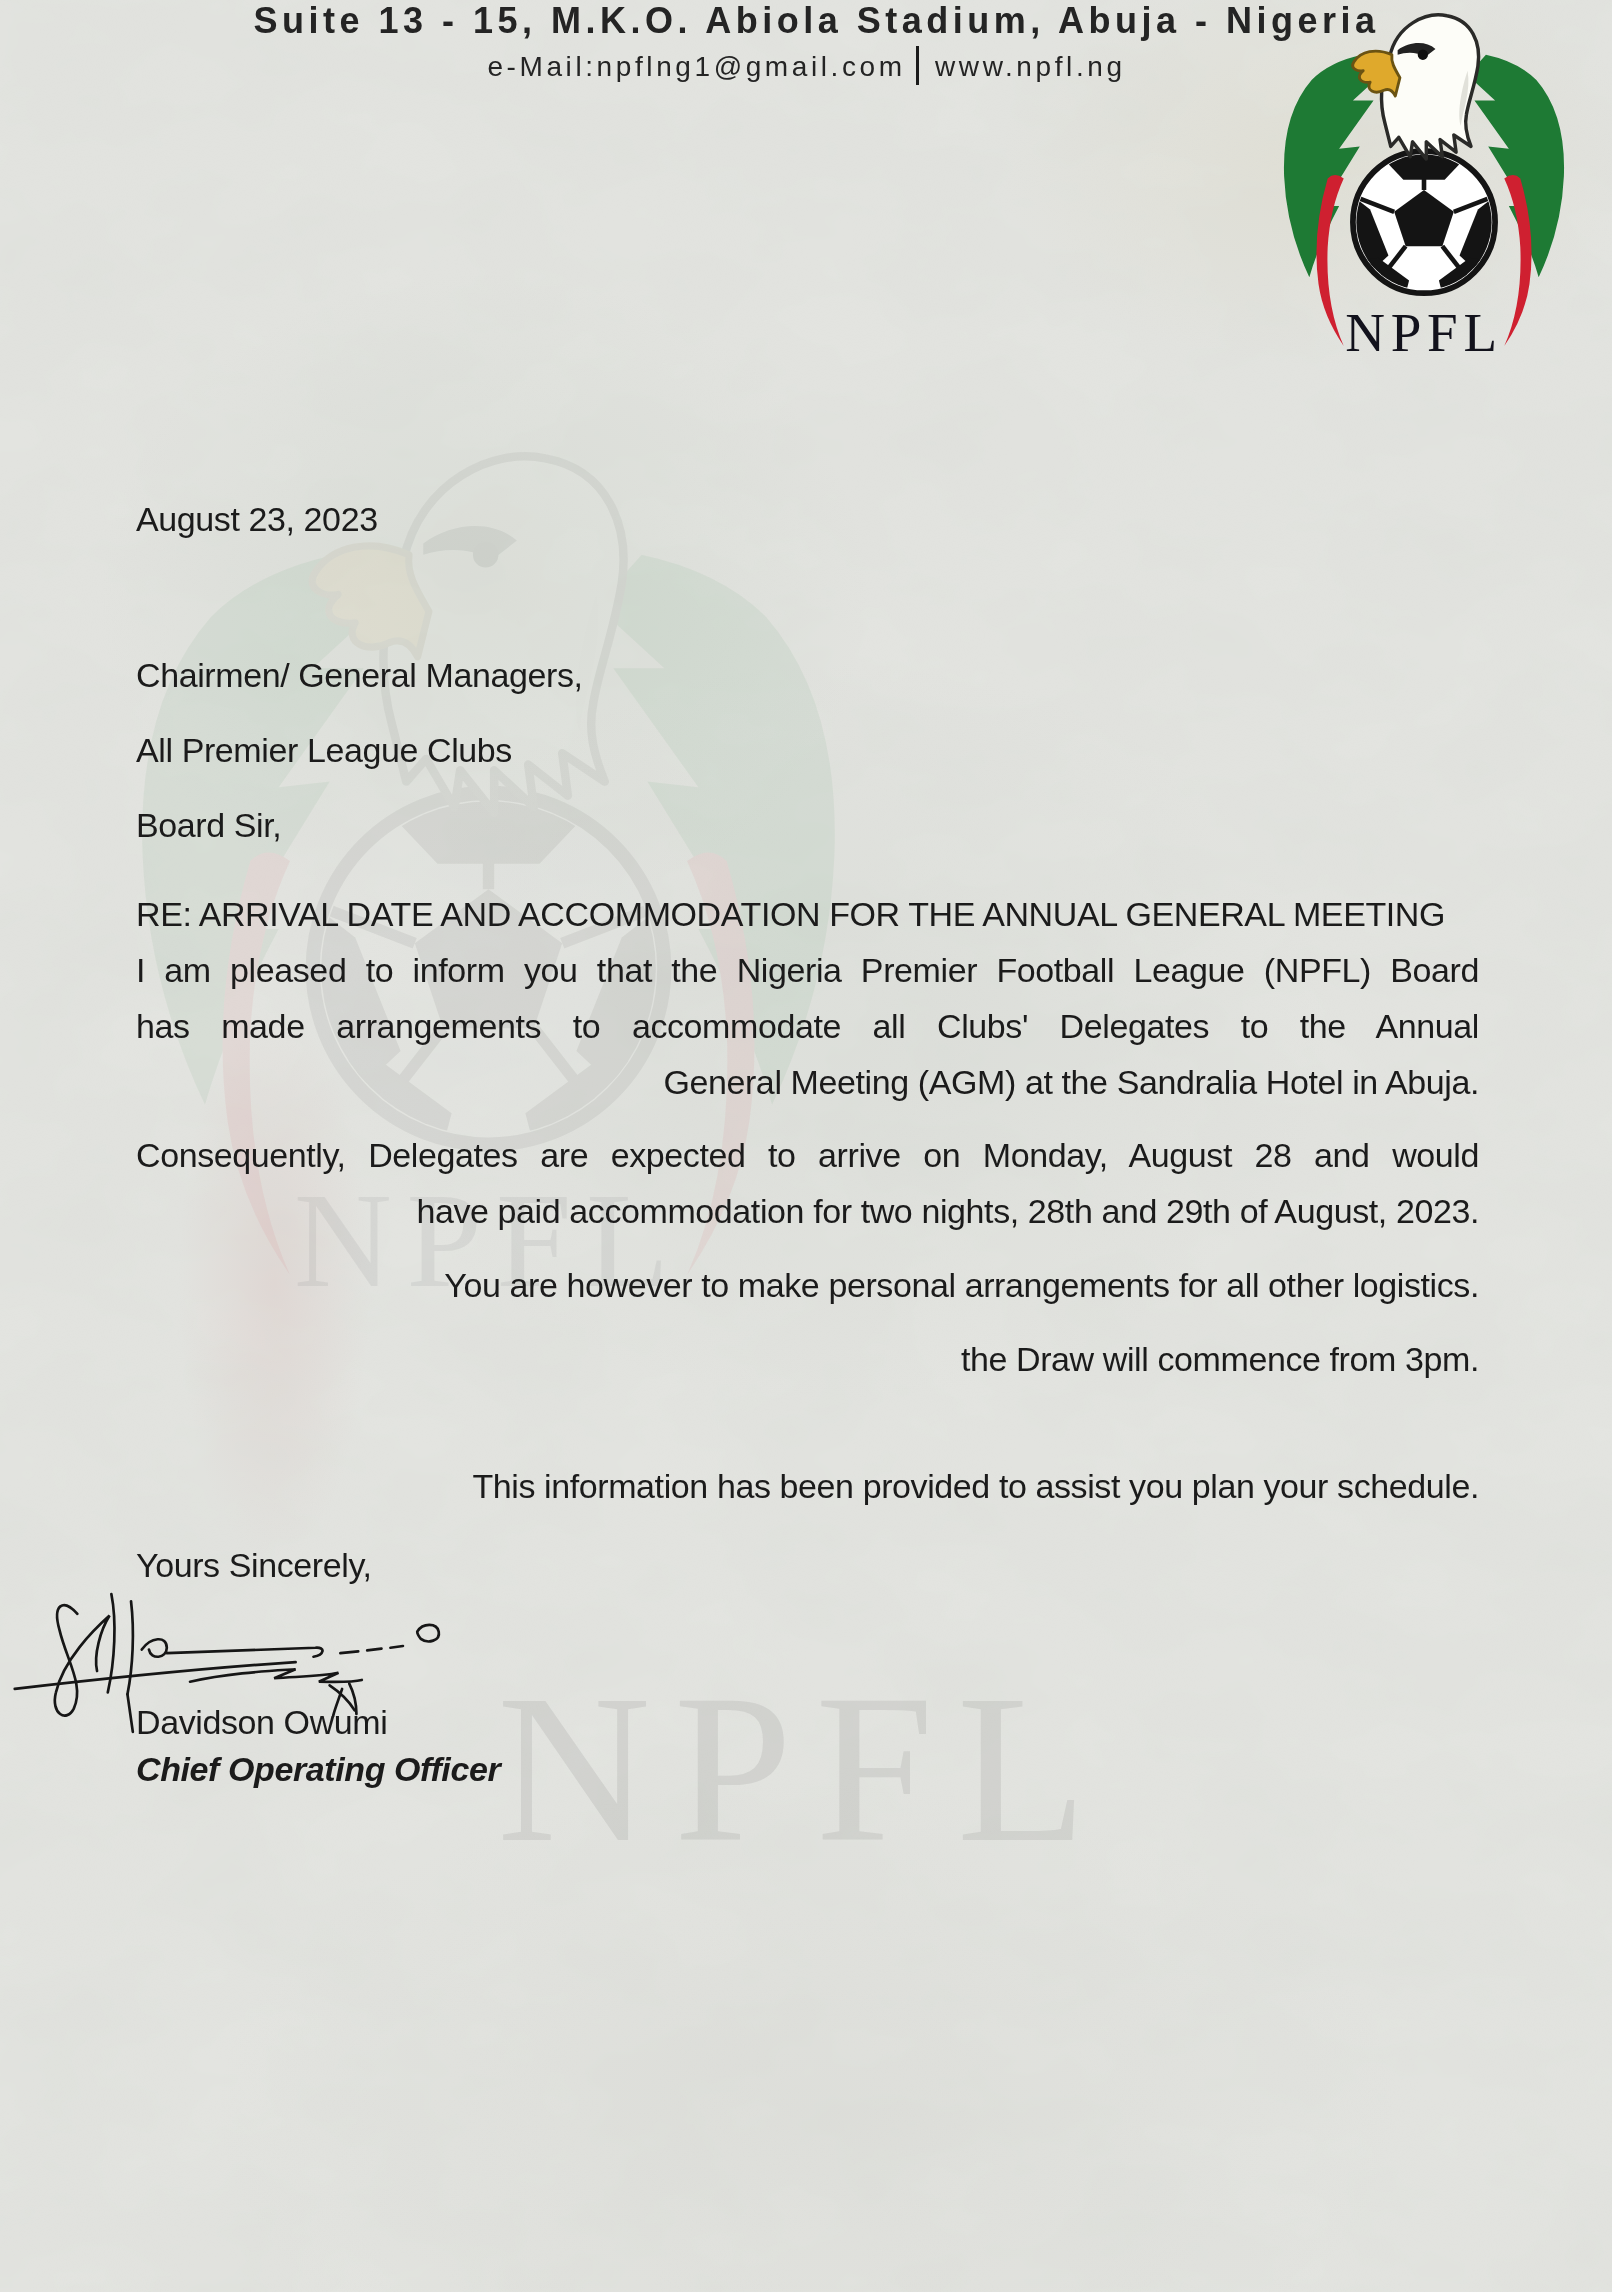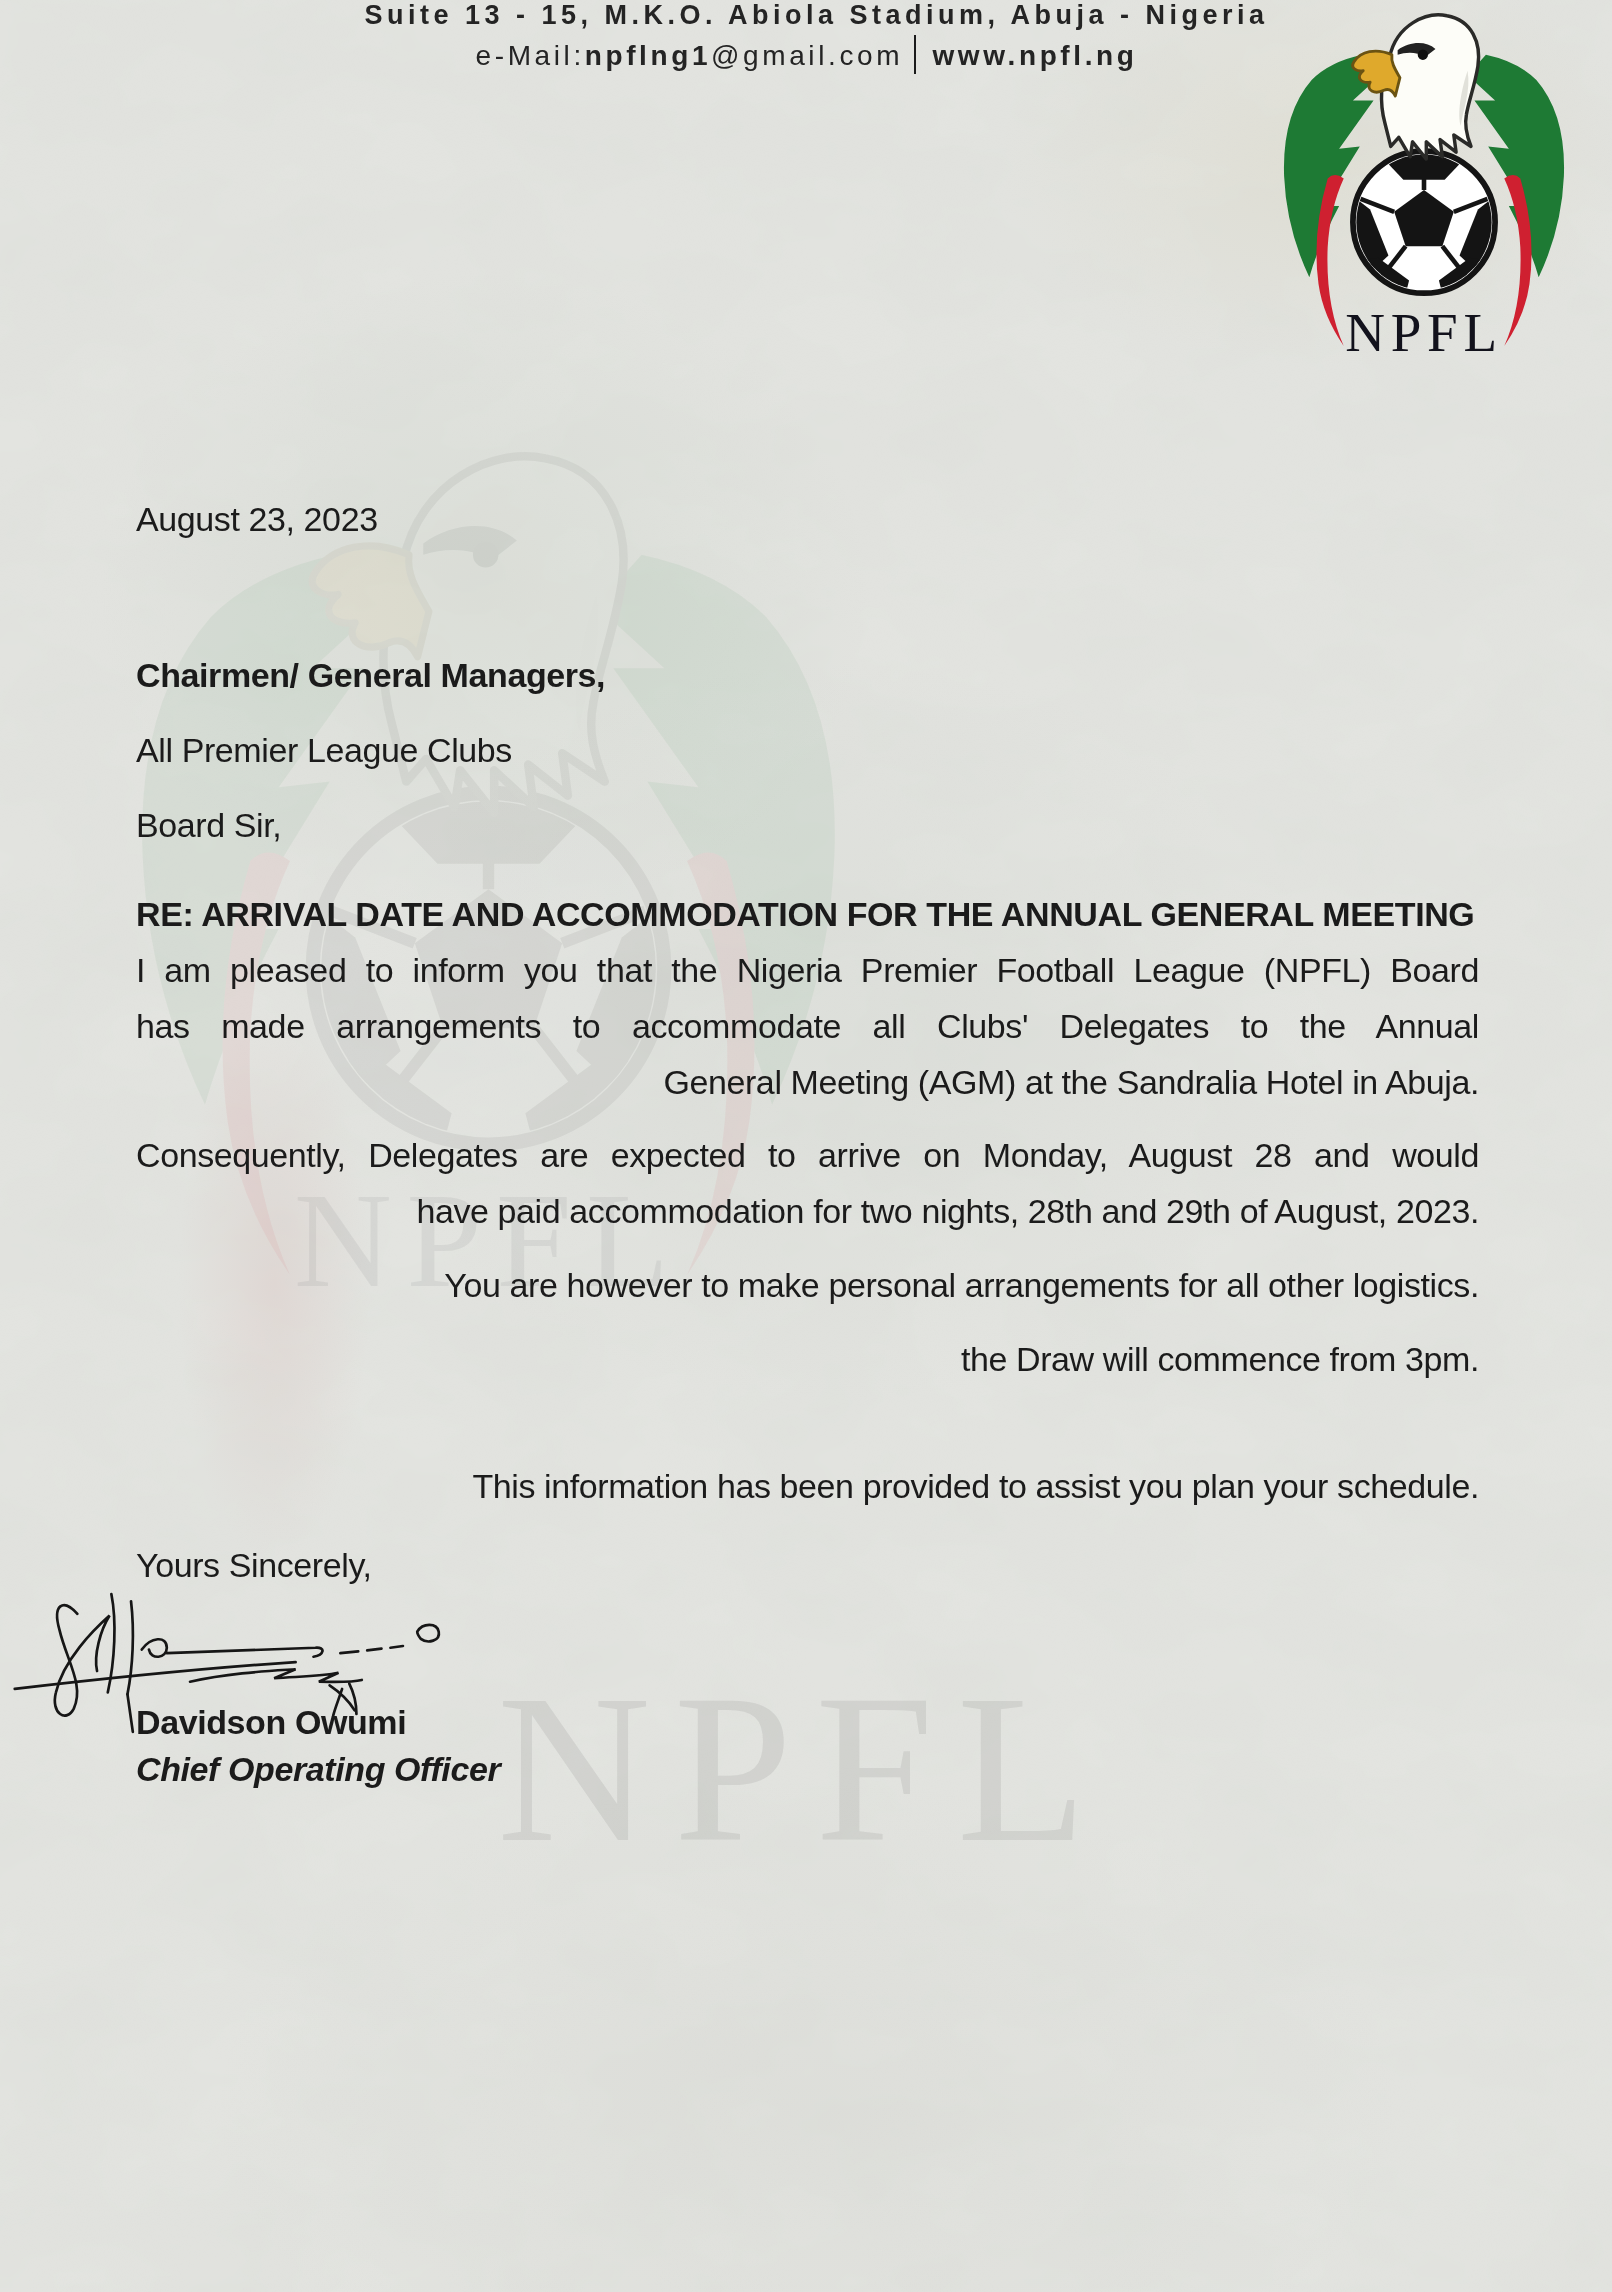--- a/index.html
+++ b/index.html
@@ -13,32 +13,32 @@
     background:
       radial-gradient(ellipse 555px 466px at 30% 26%, rgba(150,175,150,0.12), rgba(150,175,150,0) 70%),
       radial-gradient(ellipse 134px 385px at 17% 56%, rgba(205,130,130,0.12), rgba(205,130,130,0) 72%),
       radial-gradient(ellipse 466px 296px at 82% 7%,  rgba(210,198,150,0.14), rgba(210,198,150,0) 70%),
       radial-gradient(ellipse 716px 537px at 52% 45%, rgba(150,168,152,0.08), rgba(150,168,152,0) 70%),
       radial-gradient(ellipse 806px 448px at 50% 92%, rgba(160,160,150,0.07), rgba(160,160,150,0) 75%);
   }
   .grain{position:absolute; inset:0; pointer-events:none;}
   .abs{position:absolute;}
   .body-text{font-size:34px; letter-spacing:-0.4px; line-height:56px; width:1343px; left:136px;}
-  .b{font-weight:bold;}
+  .b{font-weight:normal;}
   .bi{font-weight:bold; font-style:italic;}
   .jline{display:block; text-align:justify; text-align-last:justify;}
   .lline{display:block; text-align:right;}
   .nowrap{white-space:nowrap;}
   .wm-text{
     font-family:"Liberation Serif", serif; font-size:213px; letter-spacing:23px;
     color:rgba(72,72,64,0.10); pointer-events:none; white-space:nowrap;
   }
   .wm-logo{opacity:0.055; pointer-events:none;}
   .footer{left:0; top:2446; width:100%; text-align:center; color:#242424;}
-  .footer-line1{font-size:27px; font-weight:bold; letter-spacing:4.5px; white-space:nowrap;margin-left:20px;}
+  .footer-line1{font-size:36px; font-weight:bold; letter-spacing:4.5px; white-space:nowrap;margin-left:20px;}
   .footer-line2{font-size:28px; letter-spacing:3.6px; margin-top:3.6px; white-space:nowrap;}
   .footer-line2 .lt{font-weight:normal;}
   .vbar{display:inline-block; width:2.7px; height:39px; background:#1b1b1b; vertical-align:-9px; margin:0 16px 0 10.7px;}
   .logo-head{left:1252px; top:3.6px; width:344px; height:356px;}
   .sig{left:0px; top:1578px; width:466px; height:161px;}
 </style>
 </head>
 <body>
 
 <div class="page">

